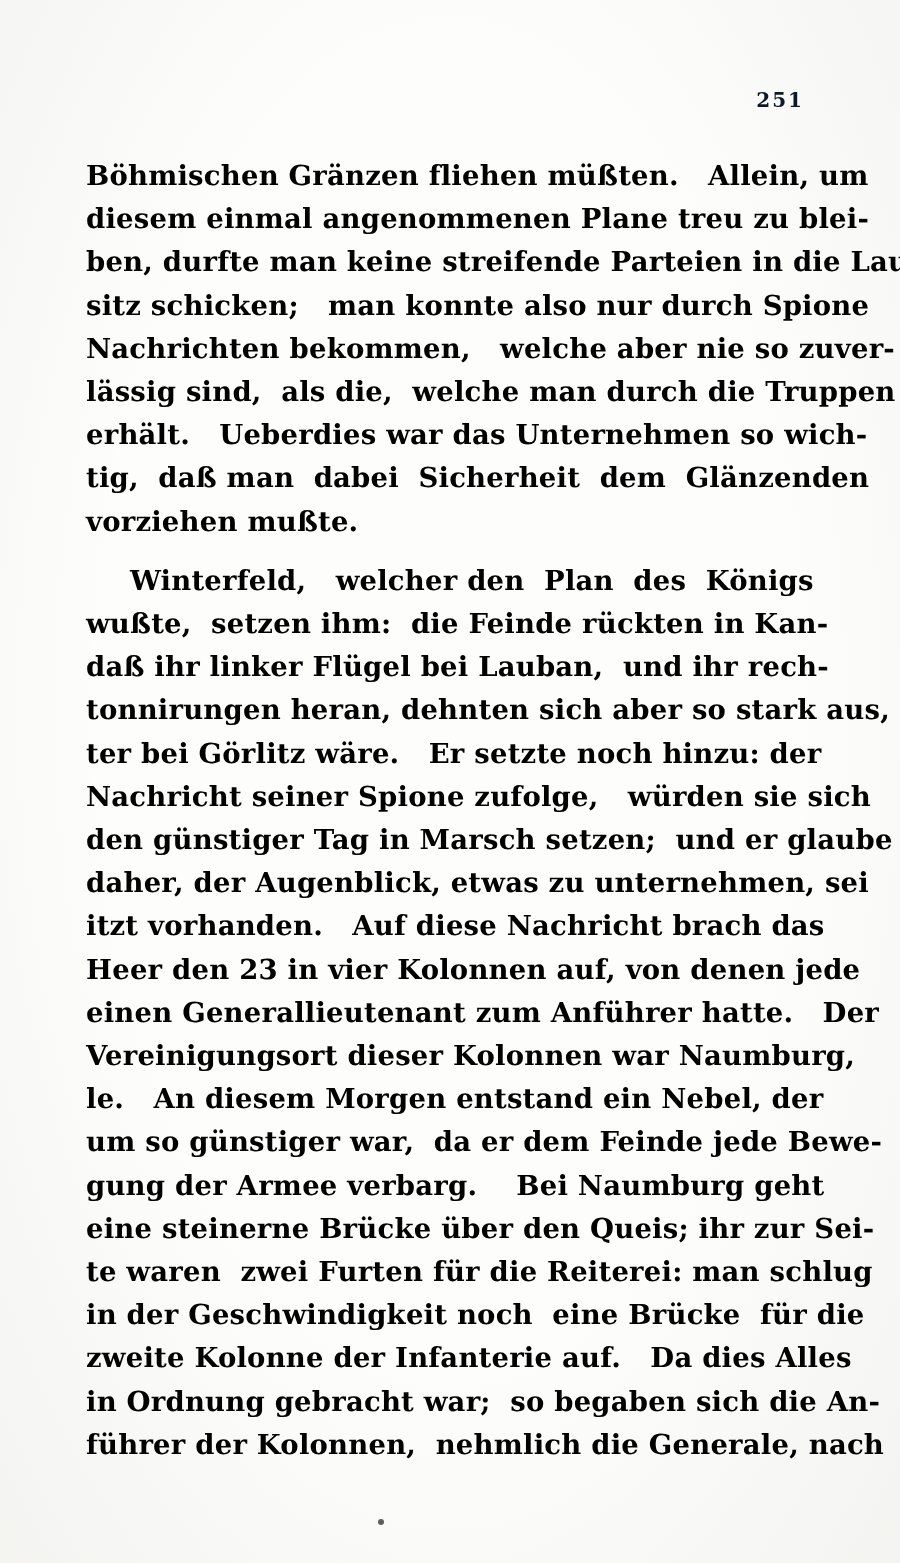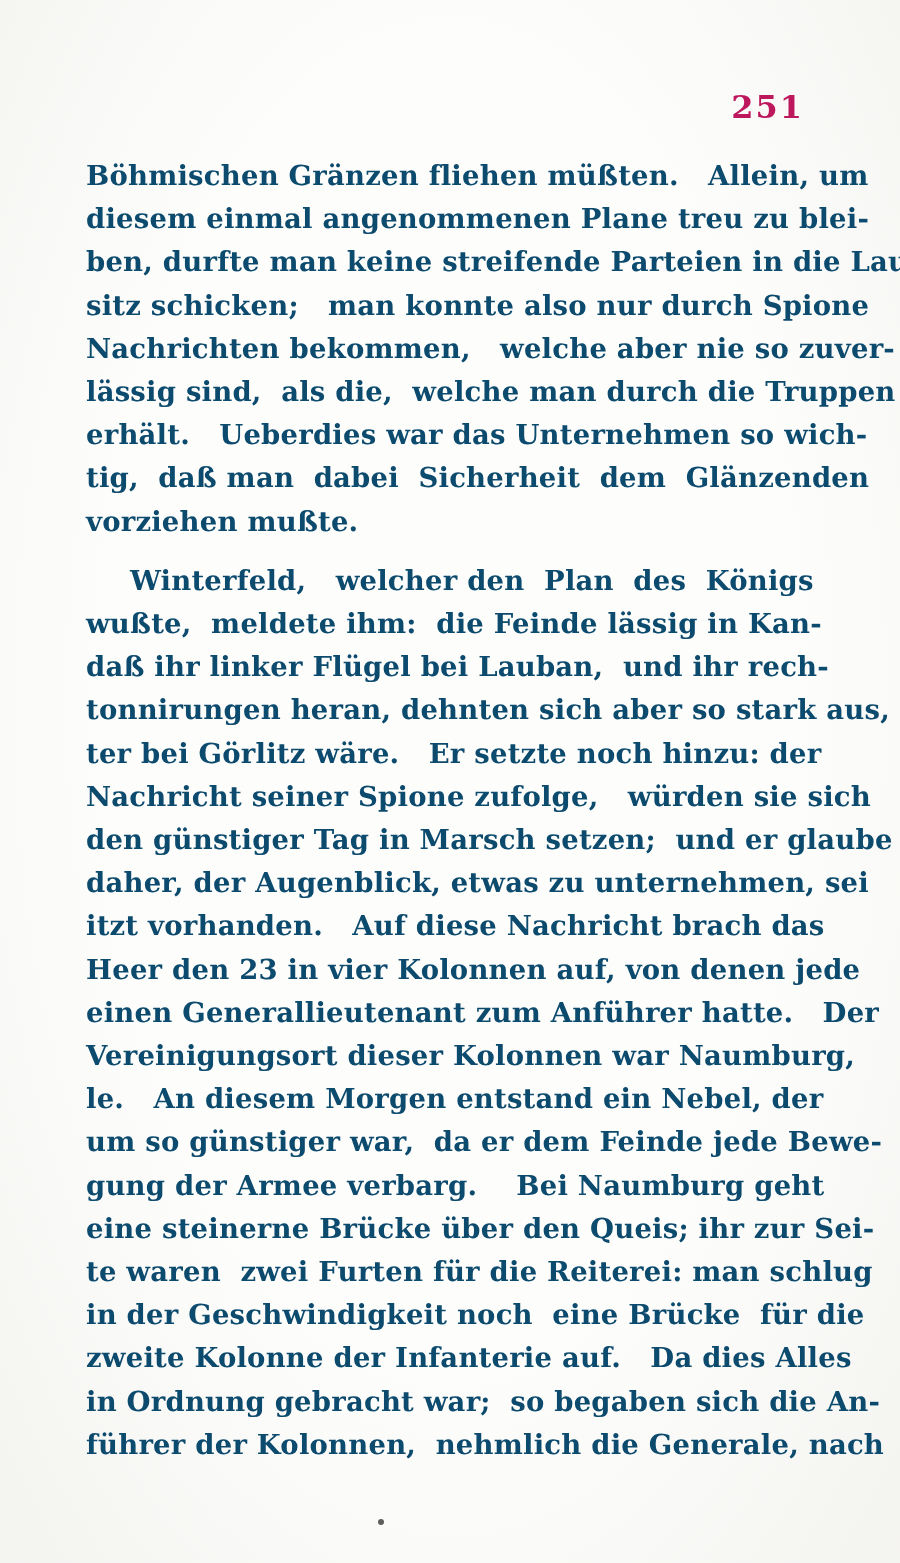--- a/index.html
+++ b/index.html
@@ -28,24 +28,24 @@
     background:
       radial-gradient(ellipse at 50% 45%, rgba(255,255,255,0) 55%, rgba(120,115,105,0.07) 100%);
     pointer-events: none;
   }
 
   .page-number {
     position: absolute;
     top: 88px;
     right: 96px;
     font-family: "DejaVu Serif", serif;
-    font-size: 32px;
+    font-size: 20px;
     font-weight: 700;
     letter-spacing: 2px;
-    color: #be185d;
+    color: #0f172a;
   }
 
   .textblock {
     position: absolute;
     left: 86px;
     top: 155px;
     width: 728px;
   }
 
   .para {
@@ -57,21 +57,21 @@
     margin-top: 16px;
   }
 
   .line {
     display: block;
     white-space: pre;
     font-family: "DejaVu Serif", serif;
     font-size: 27.5px;
     line-height: 43.2px;
     letter-spacing: 0.2px;
-    color: #0c4a6e;
+    color: #000000;
     
     font-weight: 700;
     text-rendering: geometricPrecision;
   }
 
   .line.indent {
     text-indent: 44px;
   }
 
   .footer-mark {
@@ -102,21 +102,21 @@
       <span class="line">sitz schicken;   man konnte also nur durch Spione</span>
       <span class="line">Nachrichten bekommen,   welche aber nie so zuver-</span>
       <span class="line">lässig sind,  als die,  welche man durch die Truppen</span>
       <span class="line">erhält.   Ueberdies war das Unternehmen so wich-</span>
       <span class="line">tig,  daß man  dabei  Sicherheit  dem  Glänzenden</span>
       <span class="line">vorziehen mußte.</span>
     </p>
 
     <p class="para">
       <span class="line indent">Winterfeld,   welcher den  Plan  des  Königs</span>
-      <span class="line">wußte,  meldete ihm:  die Feinde lässig in Kan-</span>
+      <span class="line">wußte,  setzen ihm:  die Feinde rückten in Kan-</span>
       <span class="line">daß ihr linker Flügel bei Lauban,  und ihr rech-</span>
       <span class="line">tonnirungen heran, dehnten sich aber so stark aus,</span>
       <span class="line">ter bei Görlitz wäre.   Er setzte noch hinzu: der</span>
       <span class="line">Nachricht seiner Spione zufolge,   würden sie sich</span>
       <span class="line">den günstiger Tag in Marsch setzen;  und er glaube</span>
       <span class="line">daher, der Augenblick, etwas zu unternehmen, sei</span>
       <span class="line">itzt vorhanden.   Auf diese Nachricht brach das</span>
       <span class="line">Heer den 23 in vier Kolonnen auf, von denen jede</span>
       <span class="line">einen Generallieutenant zum Anführer hatte.   Der</span>
       <span class="line">Vereinigungsort dieser Kolonnen war Naumburg,</span>

